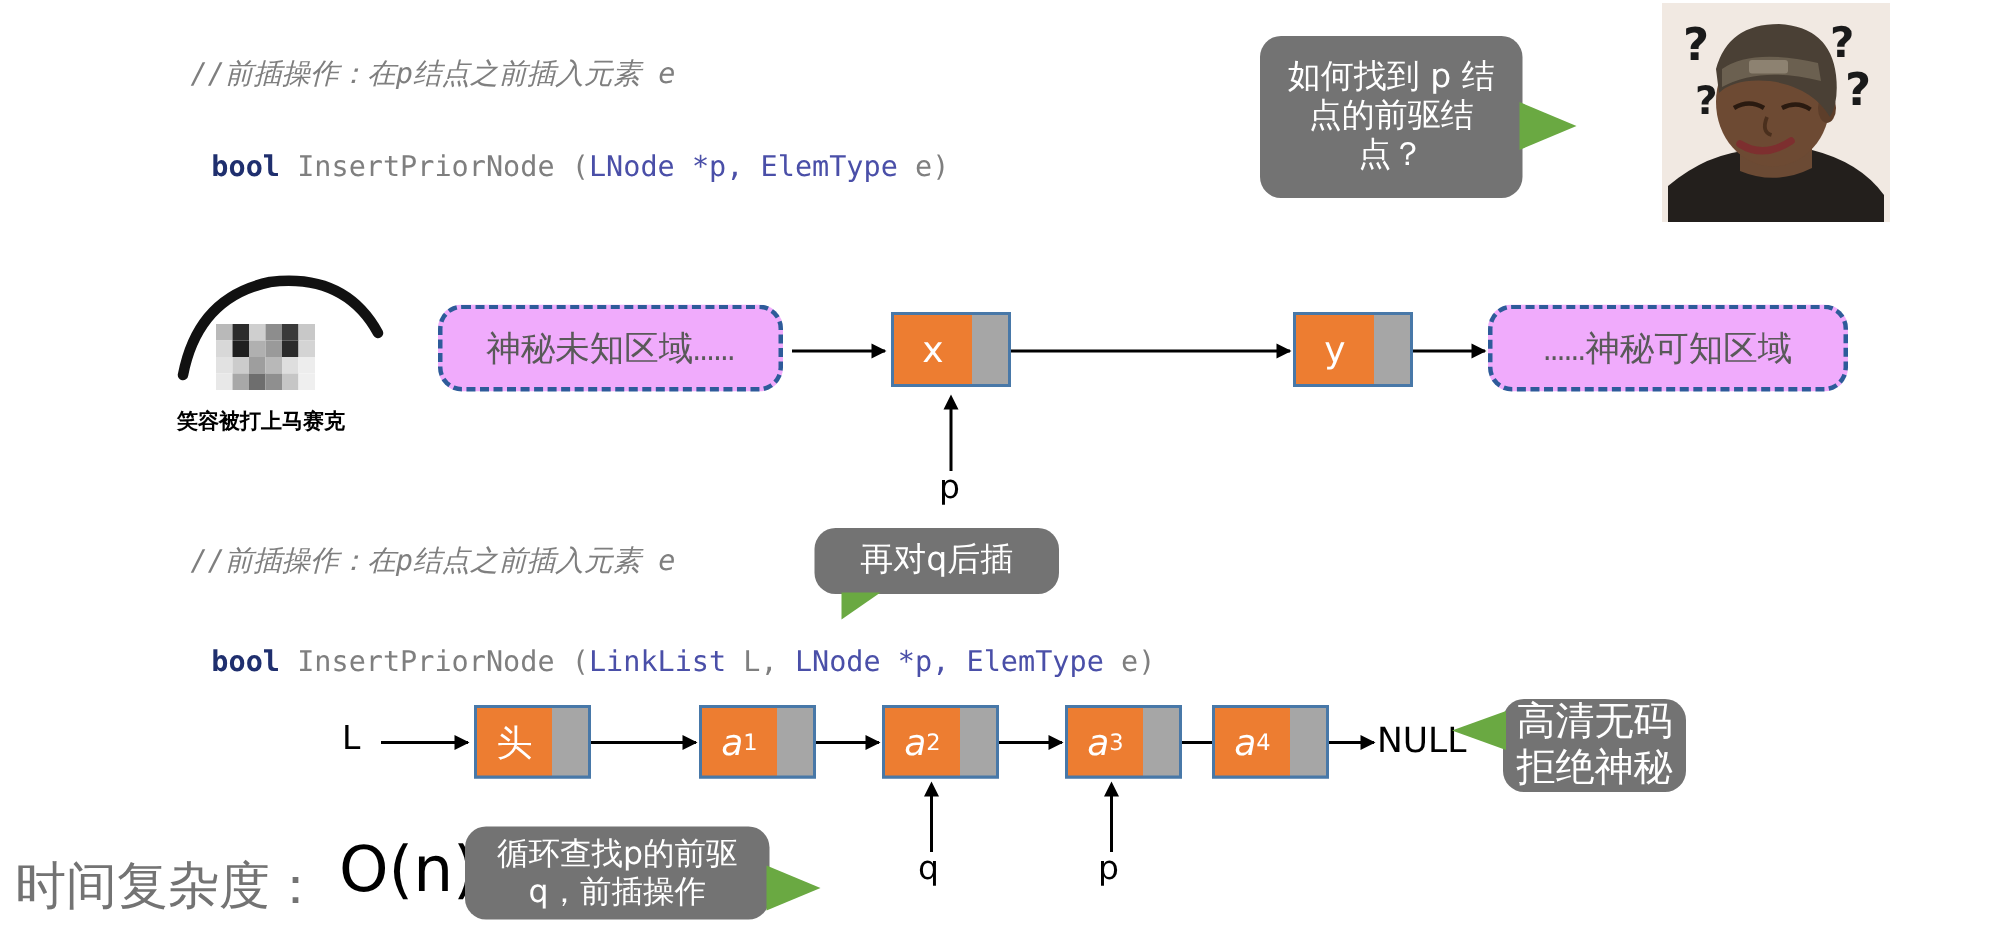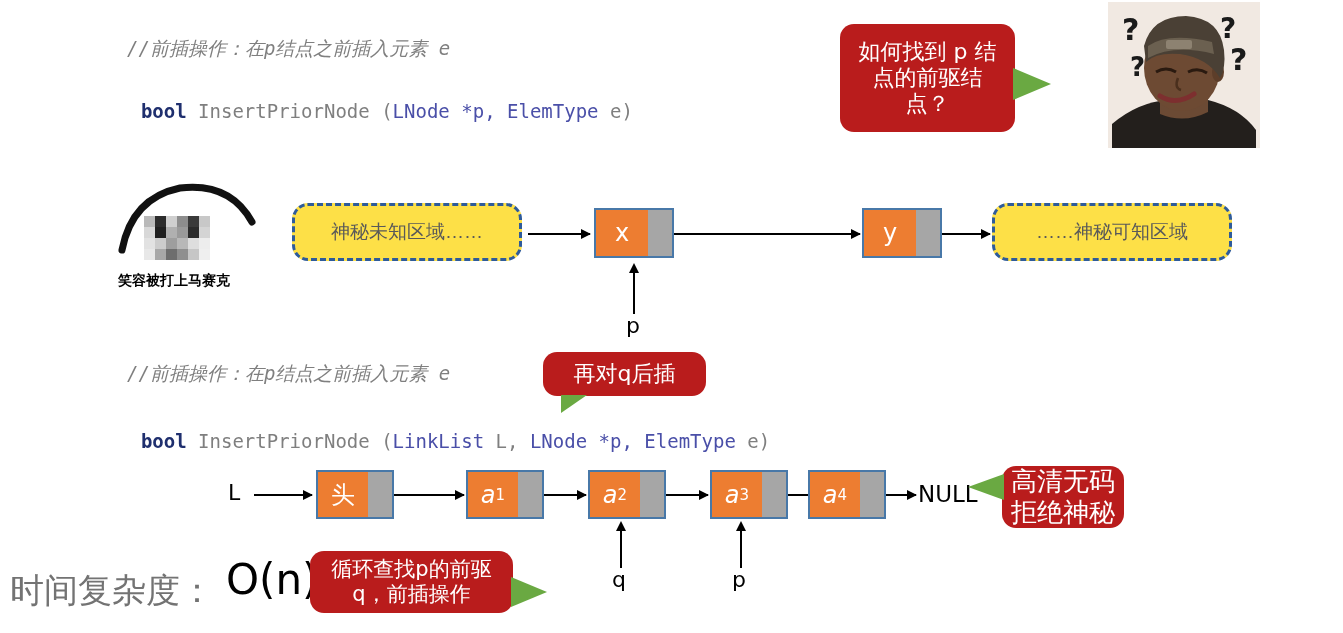--- a/index.html
+++ b/index.html
@@ -26,21 +26,21 @@
     font-size:19px;
     color:#7f7f7f;
     white-space:pre;
   }
   .kw{color:#1f2f6e;font-weight:bold;}
   .type{color:#4a4fa8;}
   .plain{color:#7f7f7f;}
 
   
   .bubble{
-    background:#b91c1c;
+    background:#737373;
     color:#ffffff;
     border-radius:14px;
     text-align:center;
     line-height:1.18;
     font-family:"DejaVu Sans","Liberation Sans",sans-serif;
     box-sizing:border-box;
     position:absolute;
     display:flex;
     align-items:center;
     justify-content:center;
@@ -73,24 +73,24 @@
   #bubble-loop .tail{
     right:-34px;top:26px;
     border-width:15px 0 15px 36px;
     border-color:transparent transparent transparent #6aa942;
   }
 
   
   .mystery{
     border:3px dashed #2e5b9a;
     border-radius:16px;
-    background:#fde047;
+    background:#f0abfc;
     color:#595959;
-    font-size:19px;
-    font-family:Liberation Sans, sans-serif;
+    font-size:23px;
+    font-family:Liberation Mono, monospace;
     display:flex;align-items:center;justify-content:center;
     box-sizing:border-box;
     position:absolute;
   }
 
   
   .node{
     position:absolute;
     display:flex;
     border:2px solid #4878a8;

